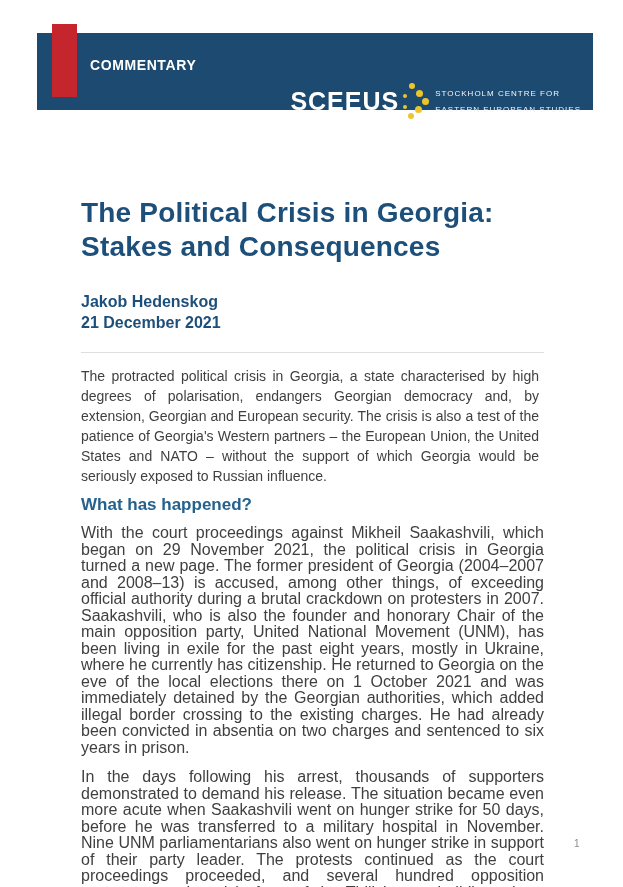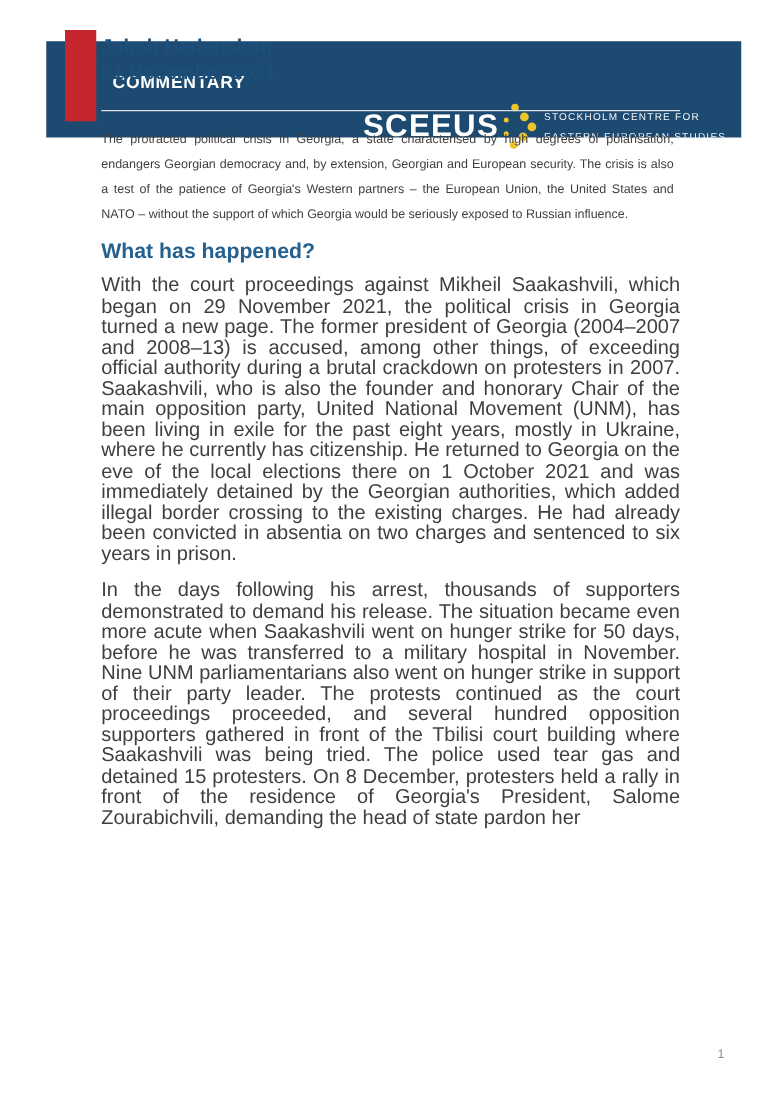--- a/index.html
+++ b/index.html
@@ -101,21 +101,21 @@
   }
   .divider {
     margin-top: 19px;
     border-top: 1px solid #dedede;
     width: 100%;
     height: 0;
   }
   .lead {
     margin: 13px 5px 0 0;
     color: var(--body_text, #3f3f3f);
-    font-size: 10px;
+    font-size: 14px;
     line-height: 20px;
     text-align: justify;
   }
   h2 {
     margin: 9px 0 10px 0;
     color: var(--heading_blue, #24618e);
     font-size: 17px;
     font-weight: bold;
   }
   p.body {
@@ -154,20 +154,24 @@
       </span>
       <span class="tagline">
         <span>STOCKHOLM CENTRE FOR</span>
         <span>EASTERN EUROPEAN STUDIES</span>
       </span>
     </div>
   </div>
   <div class="red-bar"></div>
 
   <div class="content">
+    <h1>
+      <span>The Political Crisis in Georgia:</span><br>
+      <span>Stakes and Consequences</span>
+    </h1>
     <div class="byline">
       <div>Jakob Hedenskog</div>
       <div>21 December 2021</div>
     </div>
     <div class="divider"></div>
     <p class="lead">The protracted political crisis in Georgia, a state characterised by high degrees of polarisation, endangers Georgian democracy and, by extension, Georgian and European security. The crisis is also a test of the patience of Georgia's Western partners – the European Union, the United States and NATO – without the support of which Georgia would be seriously exposed to Russian influence.</p>
     <h2>What has happened?</h2>
     <p class="body">With the court proceedings against Mikheil Saakashvili, which began on 29 November 2021, the political crisis in Georgia turned a new page. The former president of Georgia (2004–2007 and 2008–13) is accused, among other things, of exceeding official authority during a brutal crackdown on protesters in 2007. Saakashvili, who is also the founder and honorary Chair of the main opposition party, United National Movement (UNM), has been living in exile for the past eight years, mostly in Ukraine, where he currently has citizenship. He returned to Georgia on the eve of the local elections there on 1 October 2021 and was immediately detained by the Georgian authorities, which added illegal border crossing to the existing charges. He had already been convicted in absentia on two charges and sentenced to six years in prison.</p>
     <p class="body">In the days following his arrest, thousands of supporters demonstrated to demand his release. The situation became even more acute when Saakashvili went on hunger strike for 50 days, before he was transferred to a military hospital in November. Nine UNM parliamentarians also went on hunger strike in support of their party leader. The protests continued as the court proceedings proceeded, and several hundred opposition supporters gathered in front of the Tbilisi court building where Saakashvili was being tried. The police used tear gas and detained 15 protesters. On 8 December, protesters held a rally in front of the residence of Georgia's President, Salome Zourabichvili, demanding the head of state pardon her</p>
   </div>

